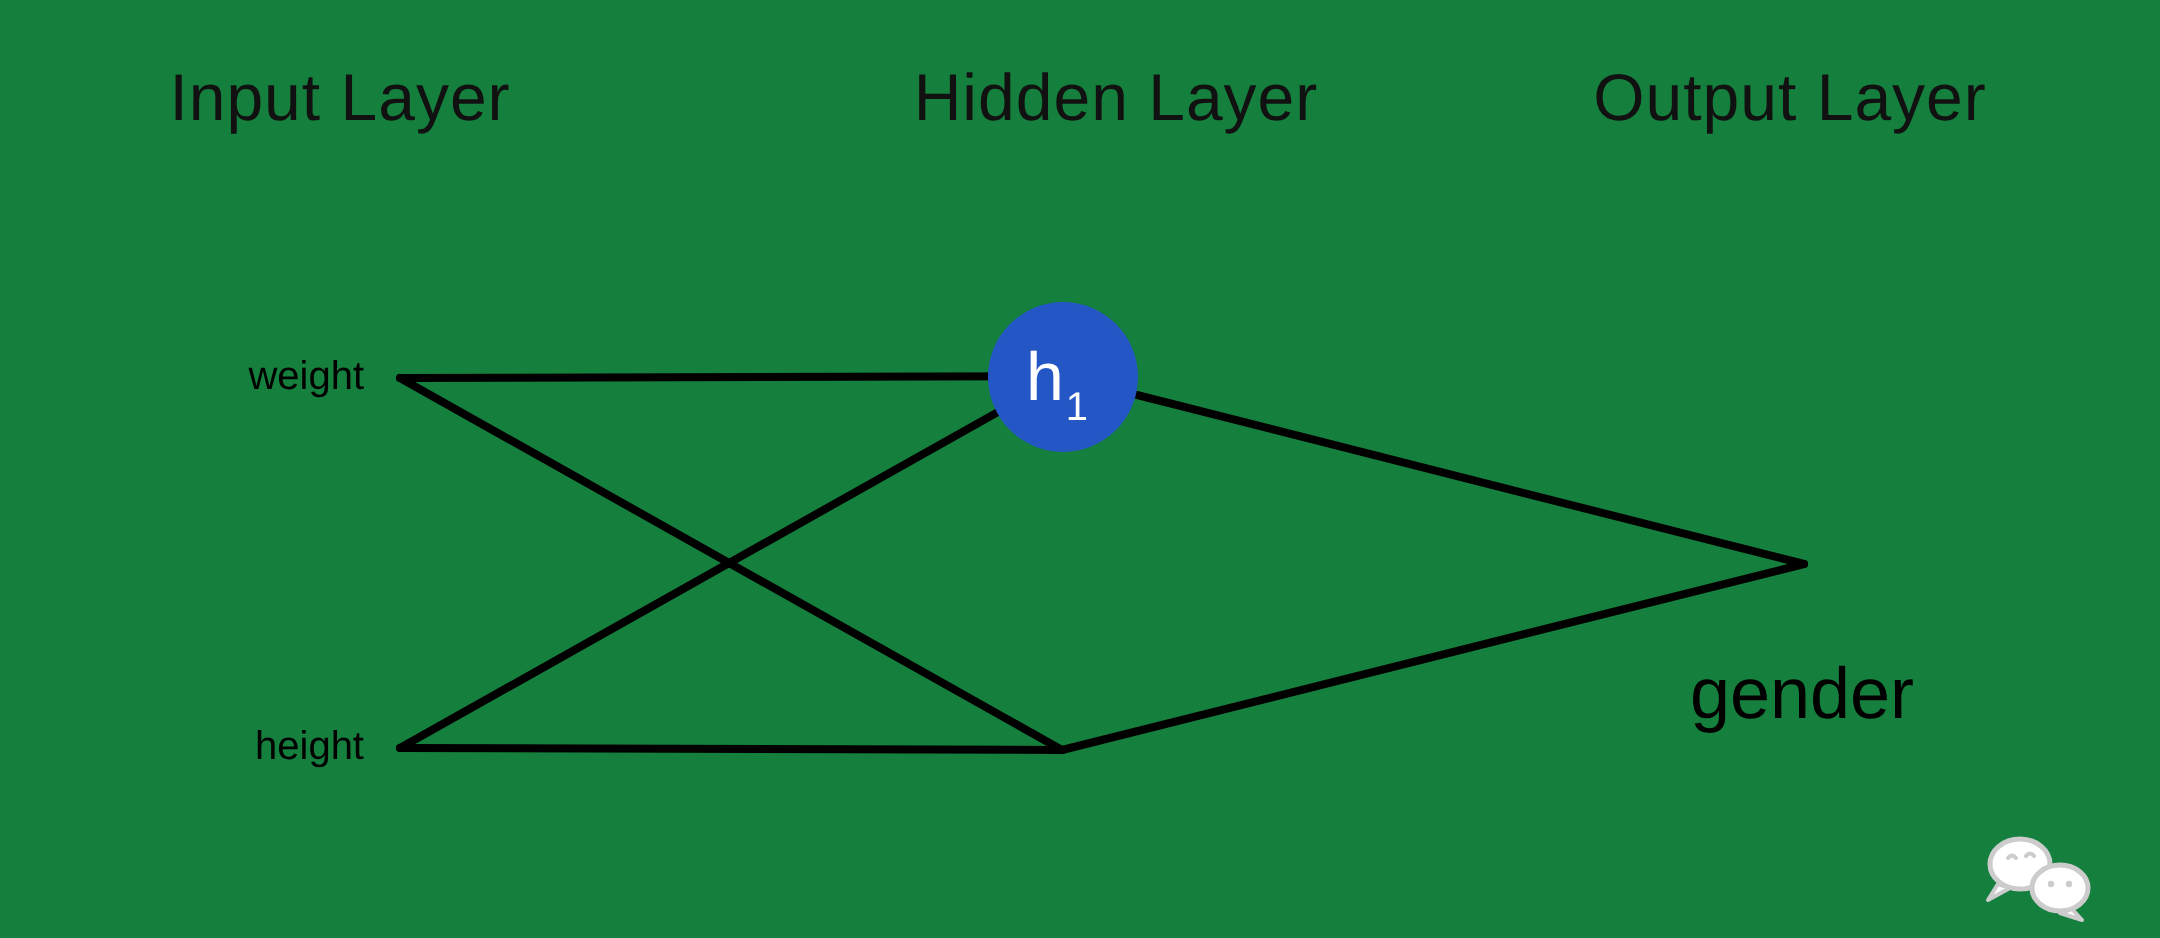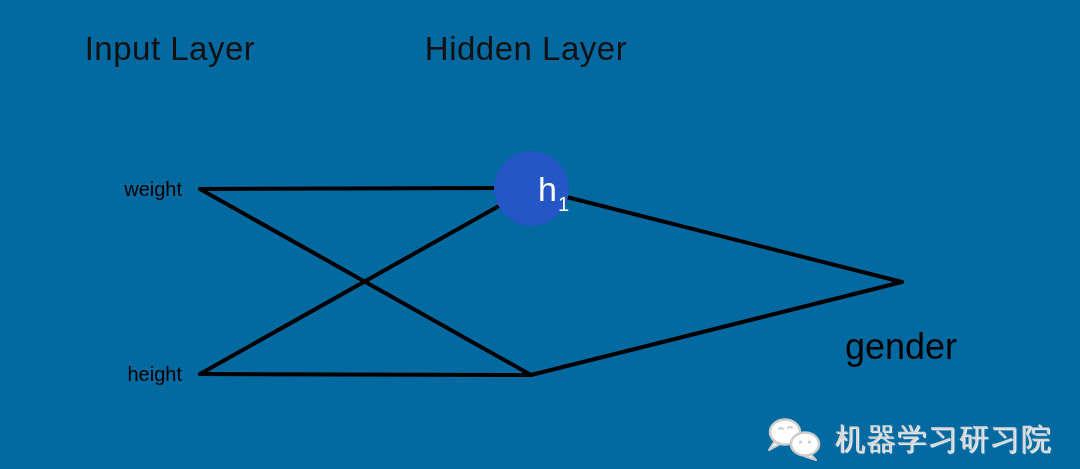--- a/index.html
+++ b/index.html
@@ -11,36 +11,36 @@
   }
   * { margin: 0; padding: 0; box-sizing: border-box; }
   body {
     font-family: "Liberation Sans", "DejaVu Sans", sans-serif;
     background: #ffffff;
   }
   .canvas {
     position: relative;
     width: 1080px;
     height: 469px;
-    background: #0369a1;
+    background: #15803d;
     overflow: hidden;
   }
   .layer-header {
     position: absolute;
     top: 30px;
     transform: translateX(-50%);
     font-size: 33px;
     font-weight: 500;
     letter-spacing: 0.5px;
     color: var(--text);
     white-space: nowrap;
     z-index: 3;
   }
   .hdr-input  { left: 170px; }
-  .hdr-hidden { left: 526px; text-align: right; }
+  .hdr-hidden { left: 558px; text-align: right; }
   .hdr-output { left: 895px; }
 
   .edges-svg {
     position: absolute;
     inset: 0;
     z-index: 1;
   }
   .edges-svg line {
     stroke: var(--edge);
     stroke-width: 4;
@@ -57,21 +57,21 @@
   }
   .lbl-weight { left: 182px; top: 189px; }
   .lbl-height { left: 182px; top: 374px; }
 
   .node {
     position: absolute;
     border-radius: 50%;
     background: var(--node-fill);
     display: flex;
     align-items: center;
-    justify-content: flex-end;
+    justify-content: center;
     z-index: 2;
   }
   .node-h1 { left: 494px; top: 151px; width: 75px; height: 75px; }
   .node-h2 { left: 494px; top: 338px; width: 75px; height: 75px; }
   .node-o1 { left: 867px; top: 246px; width: 72px; height: 72px; }
   .node-label {
     color: var(--node-text);
     font-size: 34px;
     line-height: 1;
     margin-left: -6px;
@@ -125,20 +125,21 @@
   }
   .wechat-icon { display: inline-block; }
 </style>
 </head>
 <body>
 
 <div class="canvas">
 
   <div class="layer-header hdr-input">Input Layer</div>
   <div class="layer-header hdr-hidden">Hidden Layer</div>
+  <div class="layer-header hdr-output">Output Layer</div>
 
   <svg class="edges-svg" width="1080" height="469" viewBox="0 0 1080 469">
     <line x1="200" y1="189" x2="531" y2="188"></line>
     <line x1="200" y1="189" x2="531" y2="375"></line>
     <line x1="200" y1="374" x2="531" y2="188"></line>
     <line x1="200" y1="374" x2="531" y2="375"></line>
     <line x1="531" y1="188" x2="902" y2="282"></line>
     <line x1="531" y1="375" x2="902" y2="282"></line>
   </svg>
 
@@ -158,17 +159,16 @@
         <ellipse cx="20" cy="15" rx="15" ry="12.5" fill="#ffffff" stroke="#cccccc" stroke-width="2.5"></ellipse>
         <path d="M9 25 L4 33 L15 27 Z" fill="#ffffff" stroke="#cccccc" stroke-width="2" stroke-linejoin="round"></path>
         <path d="M14 12 q2 -2.5 4 0" stroke="#cccccc" stroke-width="2" stroke-linecap="round"></path>
         <path d="M23 11 q2 -2.5 4 0" stroke="#cccccc" stroke-width="2" stroke-linecap="round"></path>
 
         <ellipse cx="40" cy="27" rx="14" ry="11.5" fill="#ffffff" stroke="#cccccc" stroke-width="2.5"></ellipse>
         <circle cx="35.5" cy="25" r="1.6" fill="#cccccc"></circle>
         <circle cx="44.5" cy="25" r="1.6" fill="#cccccc"></circle>
         <path d="M46 37.5 L51 43 L40 39.5 Z" fill="#ffffff" stroke="#cccccc" stroke-width="2" stroke-linejoin="round"></path>
       </svg>
-      <span class="watermark-brand">机器学习研习院</span>
     </div>
   </div>
 
 </div>
 
 </body></html>

